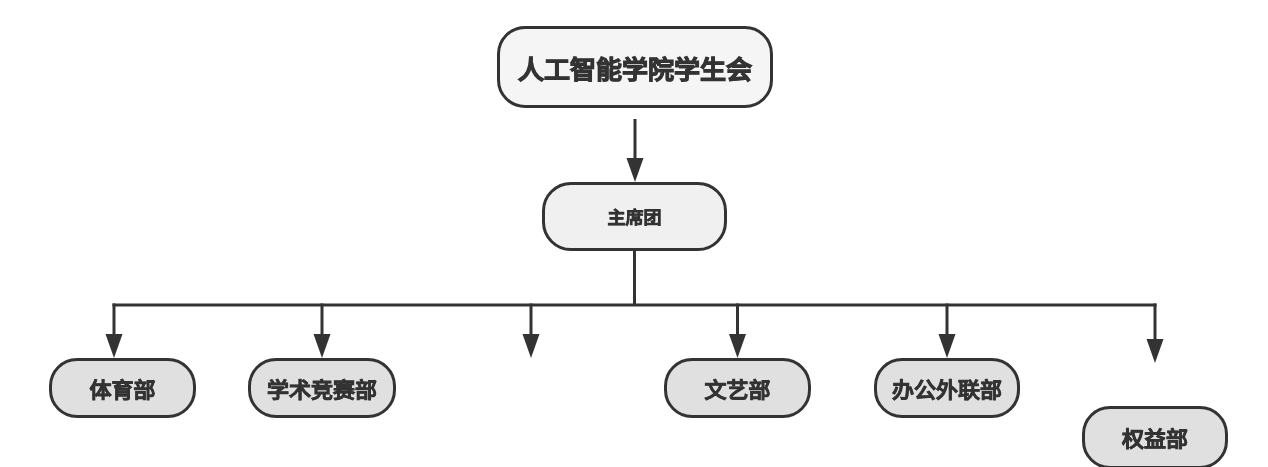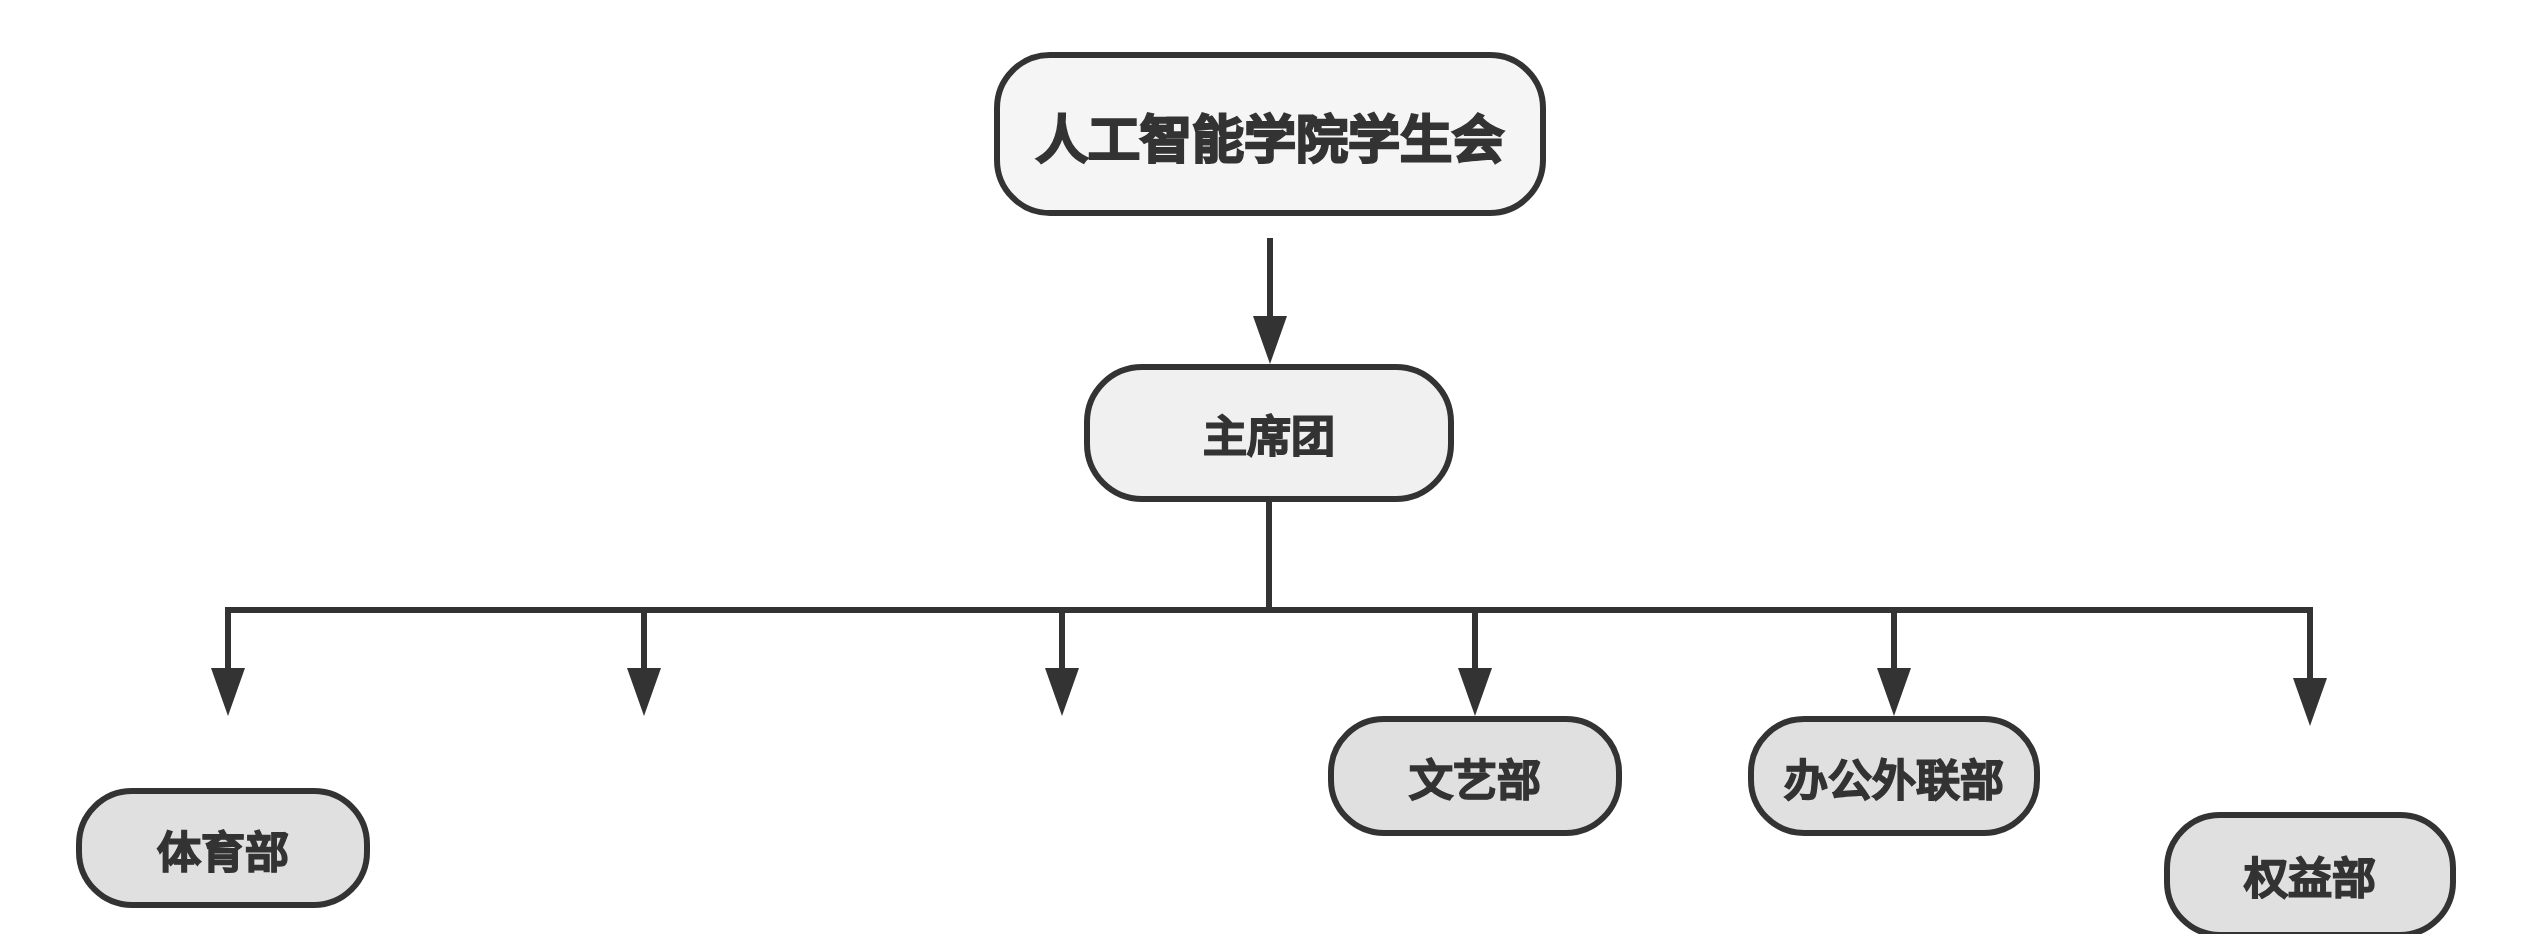--- a/index.html
+++ b/index.html
@@ -46,29 +46,29 @@
   .node-root {
     left: 497px; top: 26px; width: 276px; height: 82px;
     border-radius: 28px;
     background: var(--fill-root, #f5f5f5);
     font-size: 26px;
   }
   .node-presidium {
     left: 542px; top: 182px; width: 185px; height: 69px;
     border-radius: 29px;
     background: var(--fill-presidium, #f0f0f0);
-    font-size: 22px;
+    font-size: 18px;
   }
   .node-dept {
     top: 358px; height: 60px;
     border-radius: 28px;
     background: var(--fill-dept, #e0e0e0);
     font-size: 22px;
   }
-  .node-dept-0 { left: 38px;   width: 147px; margin-top: 36px; }
+  .node-dept-0 { left: 49px;   width: 147px; }
   .node-dept-1 { left: 248px;  width: 148px; }
   .node-dept-2 { left: 457px;  width: 148px; }
   .node-dept-3 { left: 664px;  width: 147px; }
   .node-dept-4 { left: 874px;  width: 146px; }
   .node-dept-5 { left: 1082px; width: 146px; top: 384px; height: 63px; margin-top: 22px; }
 </style>
 </head>
 <body>
 
 <div class="canvas">
@@ -100,20 +100,23 @@
     <span>人工智能学院学生会</span>
   </div>
 
   <div class="node node-presidium">
     <span>主席团</span>
   </div>
 
   <div class="node node-dept node-dept-0">
     <span>体育部</span>
   </div>
+  <div class="node node-dept node-dept-1">
+    <span>学术竞赛部</span>
+  </div>
   <div class="node node-dept node-dept-3">
     <span>文艺部</span>
   </div>
   <div class="node node-dept node-dept-4">
     <span>办公外联部</span>
   </div>
   <div class="node node-dept node-dept-5">
     <span>权益部</span>
   </div>
 

